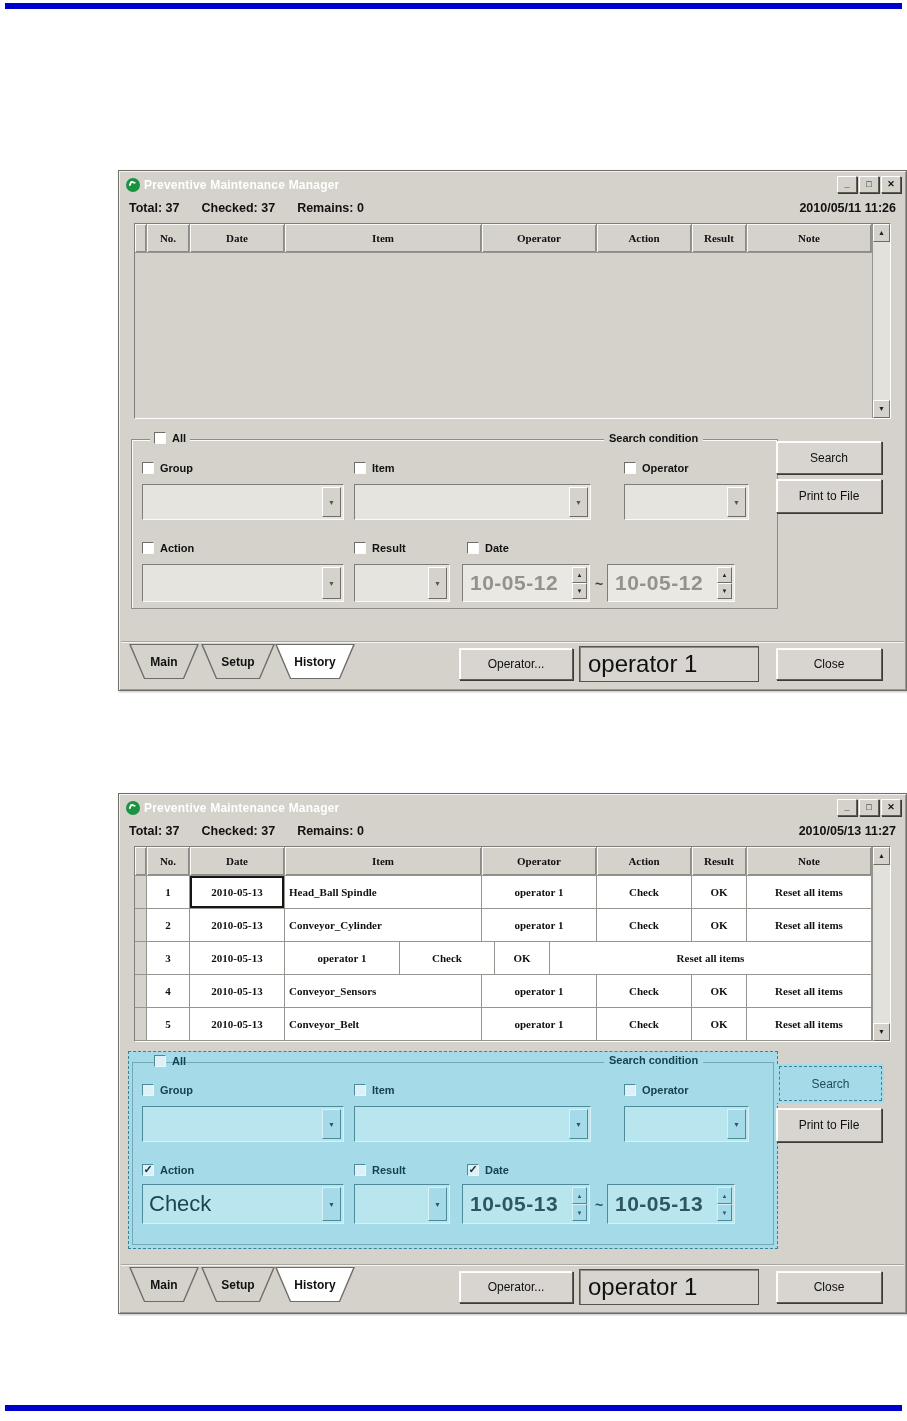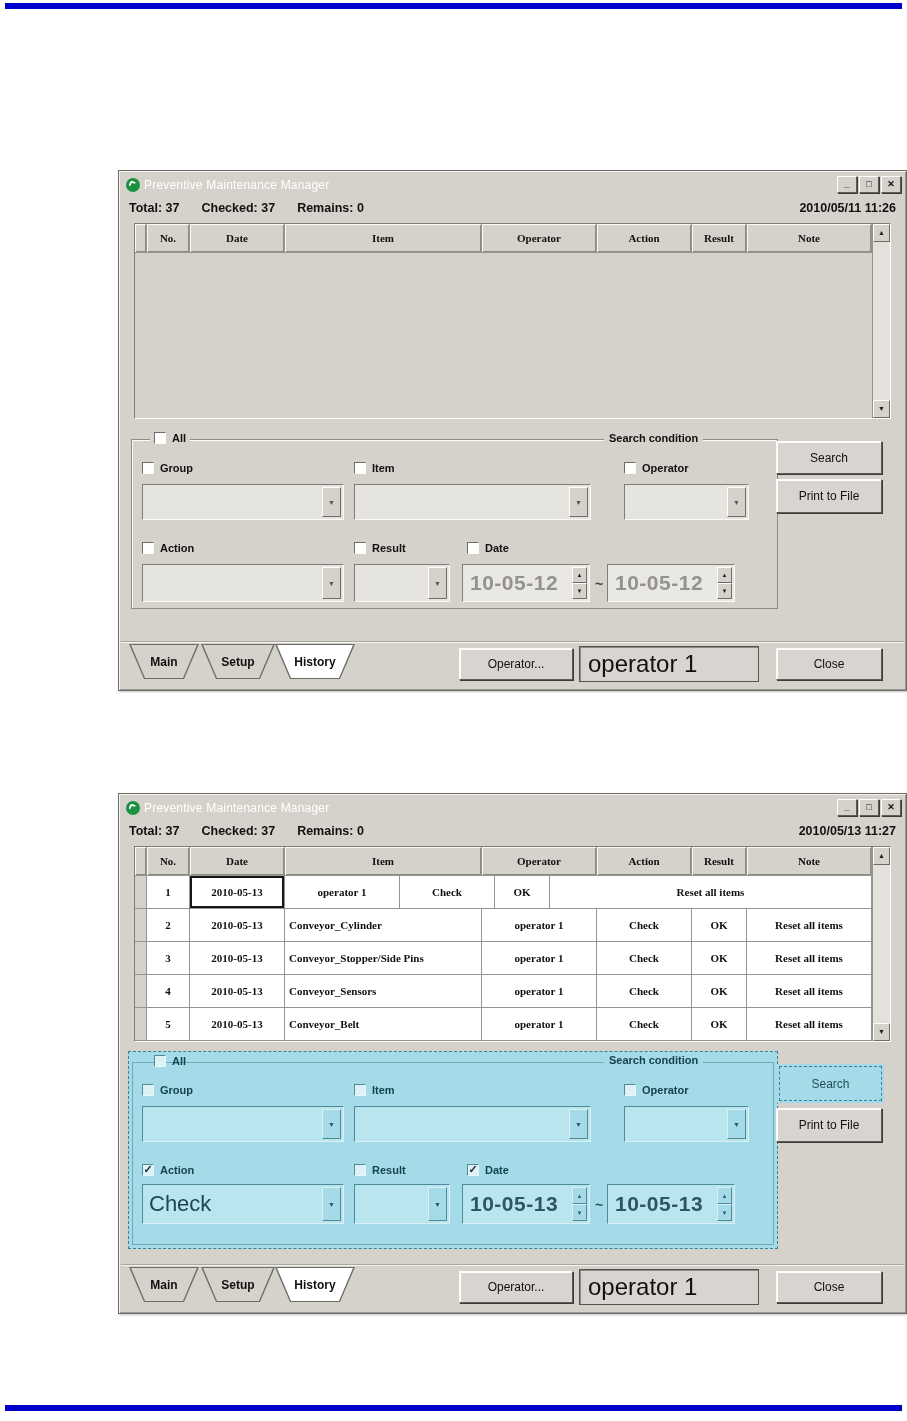--- a/index.html
+++ b/index.html
@@ -7,21 +7,21 @@
   .rule{position:absolute;left:5px;right:5px;height:6px;background:#0000ce;}
   .rule.top{top:3px;}
   .rule.bottom{top:1405px;}
 
   .window{position:absolute;left:118px;width:787px;height:519px;background:#d5d2cb;
     border:1px solid #716e69;box-shadow:inset 1px 1px 0 #f4f2ee, inset -1px -1px 0 #9a9792, 1px 1px 2px rgba(0,0,0,.25);}
   .titlebar{position:absolute;left:3px;right:3px;top:3px;height:21px;display:flex;align-items:center;
     background:linear-gradient(180deg,#80199b8 0%,#7e96b6 0%,#51709f 55%,#42608e 100%);padding:0 2px;}
   .app-icon{width:14px;height:14px;border-radius:50%;background:#1a9240;margin:0 4px 0 2px;position:relative;flex:0 0 auto;}
   .app-icon::after{content:"";position:absolute;left:3px;top:3px;width:7px;height:7px;border:2px solid #fff;border-right-color:transparent;border-bottom-color:transparent;border-radius:50%;transform:rotate(20deg);box-sizing:border-box;}
-  .title-text{color:#fff;font-size:12px;font-weight:normal;flex:1;white-space:nowrap;letter-spacing:.2px;}
+  .title-text{color:#fff;font-size:12px;font-weight:bold;flex:1;white-space:nowrap;letter-spacing:.2px;}
   .tb-btn{width:18px;height:15px;margin-left:2px;background:#d5d2cb;border:1px solid;border-color:#fff #5f5d58 #5f5d58 #fff;
     box-shadow:1px 1px 0 #3c3a36;display:flex;align-items:center;justify-content:center;font-size:9px;font-weight:bold;color:#111;line-height:1;}
 
   .statusrow{position:absolute;left:10px;right:10px;top:30px;display:flex;font-size:12.5px;font-weight:bold;color:#111;}
   .statusrow .gap{margin-right:22px;}
   .statusrow .dt{margin-left:auto;}
 
   .grid{position:absolute;left:15px;top:52px;width:757px;height:196px;background:#d5d2cb;
     border:1px solid;border-color:#807d78 #fff #fff #807d78;display:flex;box-sizing:border-box;font-family:Liberation Serif, serif;}
   .gridmain{flex:1;display:flex;flex-direction:column;overflow:hidden;}
@@ -240,40 +240,40 @@
           <div class="gcell c3">Item</div>
           <div class="gcell c4">Operator</div>
           <div class="gcell c5">Action</div>
           <div class="gcell c6">Result</div>
           <div class="gcell c7">Note</div>
         </div>
         <div class="grow gdata">
           <div class="gcell c0 sel"></div>
           <div class="gcell c1">1</div>
           <div class="gcell c2 focus">2010-05-13</div>
+          <div class="gcell c3 left">Head_Ball Spindle</div>
           <div class="gcell c4">operator 1</div>
           <div class="gcell c5">Check</div>
           <div class="gcell c6">OK</div>
           <div class="gcell c7">Reset all items</div>
         </div>
         <div class="grow gdata">
           <div class="gcell c0 sel"></div>
           <div class="gcell c1">2</div>
           <div class="gcell c2">2010-05-13</div>
           <div class="gcell c3 left">Conveyor_Cylinder</div>
           <div class="gcell c4">operator 1</div>
           <div class="gcell c5">Check</div>
           <div class="gcell c6">OK</div>
           <div class="gcell c7">Reset all items</div>
         </div>
         <div class="grow gdata">
           <div class="gcell c0 sel"></div>
           <div class="gcell c1">3</div>
           <div class="gcell c2">2010-05-13</div>
-          <div class="gcell c3 left">Conveyor_Stopper/Side Pins</div>
           <div class="gcell c4">operator 1</div>
           <div class="gcell c5">Check</div>
           <div class="gcell c6">OK</div>
           <div class="gcell c7">Reset all items</div>
         </div>
         <div class="grow gdata">
           <div class="gcell c0 sel"></div>
           <div class="gcell c1">4</div>
           <div class="gcell c2">2010-05-13</div>
           <div class="gcell c3 left">Conveyor_Sensors</div>

